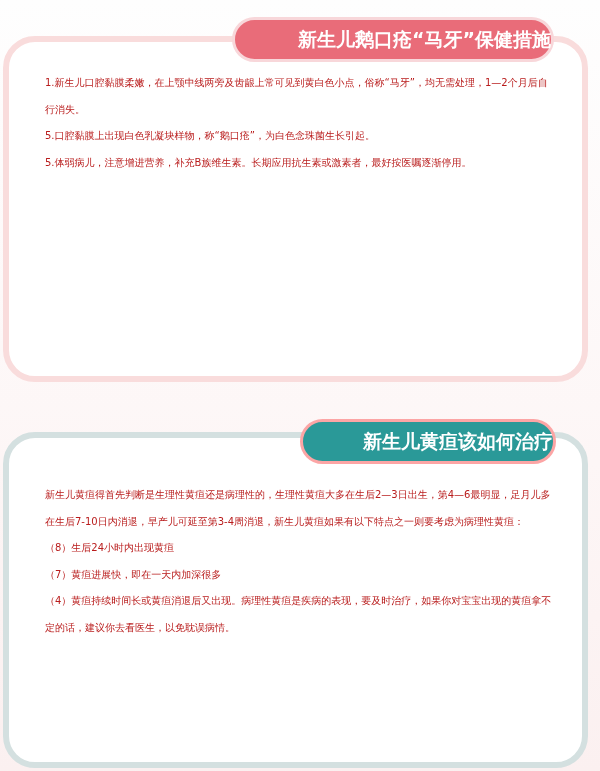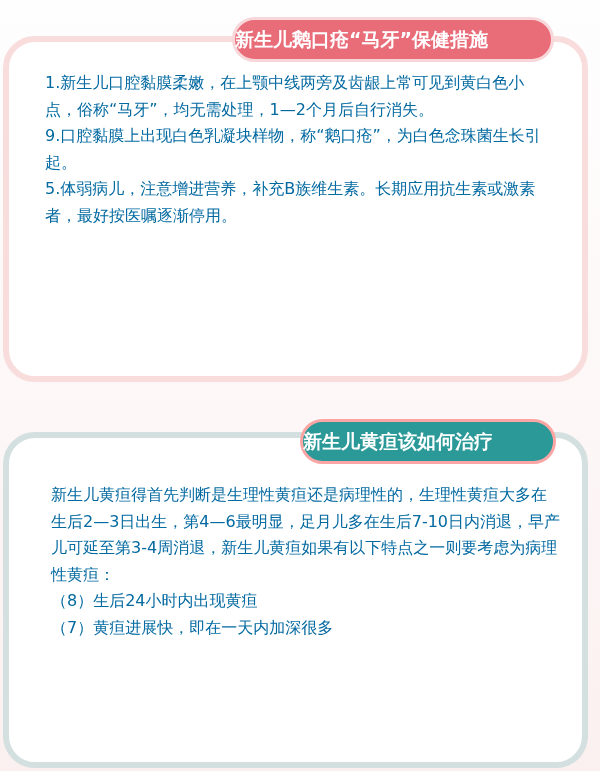--- a/index.html
+++ b/index.html
@@ -10,43 +10,44 @@
   }
   .card {
     position: absolute; left: 3px; width: 585px;
     background: #ffffff; border-radius: 32px; border-style: solid; border-width: 6px;
     box-sizing: border-box;
   }
   .card.pink { top: 36px; height: 346px; border-color: #f9dcdc; }
   .card.teal { top: 432px; height: 336px; border-color: #d4e0e0; }
   .pill {
     position: absolute; color: #ffffff; font-weight: bold; font-size: 19px;
-    height: 45px; line-height: 45px; border-radius: 23px; text-align: left;
+    height: 45px; line-height: 45px; border-radius: 23px; text-align: right;
     box-sizing: border-box; white-space: nowrap;
   }
   .pill.pink { left: 232px; top: 17px; width: 322px; background: #e96c79; border: 3px solid #f8d7da; line-height: 39px; }
   .pill.teal { left: 300px; top: 419px; width: 256px; background: #2a9998; border: 3px solid #fca5a5; line-height: 39px; }
   .content {
     position: absolute; left: 45px; width: 510px;
-    font-size: 16px; line-height: 26.5px; color: #0369a1;
+    font-size: 10px; line-height: 26.5px; color: #b91c1c;
   }
   .content.c1 { top: 70px; }
-  .content.c2 { top: 482px; margin-left: 6px; }
+  .content.c2 { top: 482px; }
   .content p { margin: 0; }
 </style>
 </head>
 <body>
 
 <div class="card pink"></div>
 <div class="pill pink">新生儿鹅口疮“马牙”保健措施</div>
 <div class="content c1">
   <p>1.新生儿口腔黏膜柔嫩，在上颚中线两旁及齿龈上常可见到黄白色小点，俗称“马牙”，均无需处理，1—2个月后自行消失。</p>
-  <p>9.口腔黏膜上出现白色乳凝块样物，称“鹅口疮”，为白色念珠菌生长引起。</p>
+  <p>5.口腔黏膜上出现白色乳凝块样物，称“鹅口疮”，为白色念珠菌生长引起。</p>
   <p>5.体弱病儿，注意增进营养，补充B族维生素。长期应用抗生素或激素者，最好按医嘱逐渐停用。</p>
 </div>
 
 <div class="card teal"></div>
 <div class="pill teal">新生儿黄疸该如何治疗</div>
 <div class="content c2">
   <p>新生儿黄疸得首先判断是生理性黄疸还是病理性的，生理性黄疸大多在生后2—3日出生，第4—6最明显，足月儿多在生后7-10日内消退，早产儿可延至第3-4周消退，新生儿黄疸如果有以下特点之一则要考虑为病理性黄疸：</p>
   <p>（8）生后24小时内出现黄疸</p>
   <p>（7）黄疸进展快，即在一天内加深很多</p>
+  <p>（4）黄疸持续时间长或黄疸消退后又出现。病理性黄疸是疾病的表现，要及时治疗，如果你对宝宝出现的黄疸拿不定的话，建议你去看医生，以免耽误病情。</p>
 </div>
 
 </body></html>

